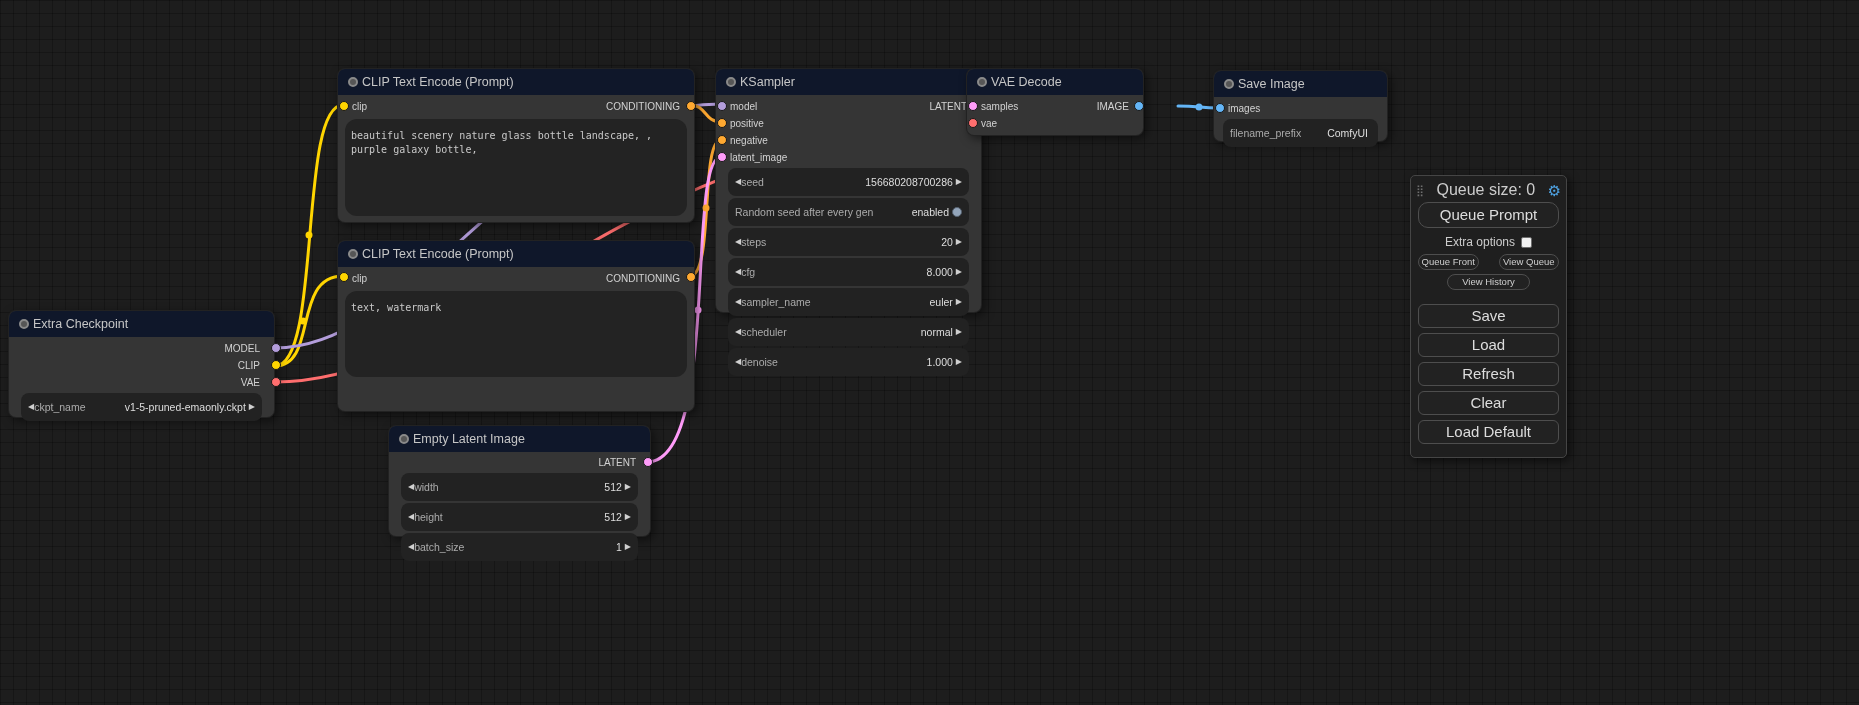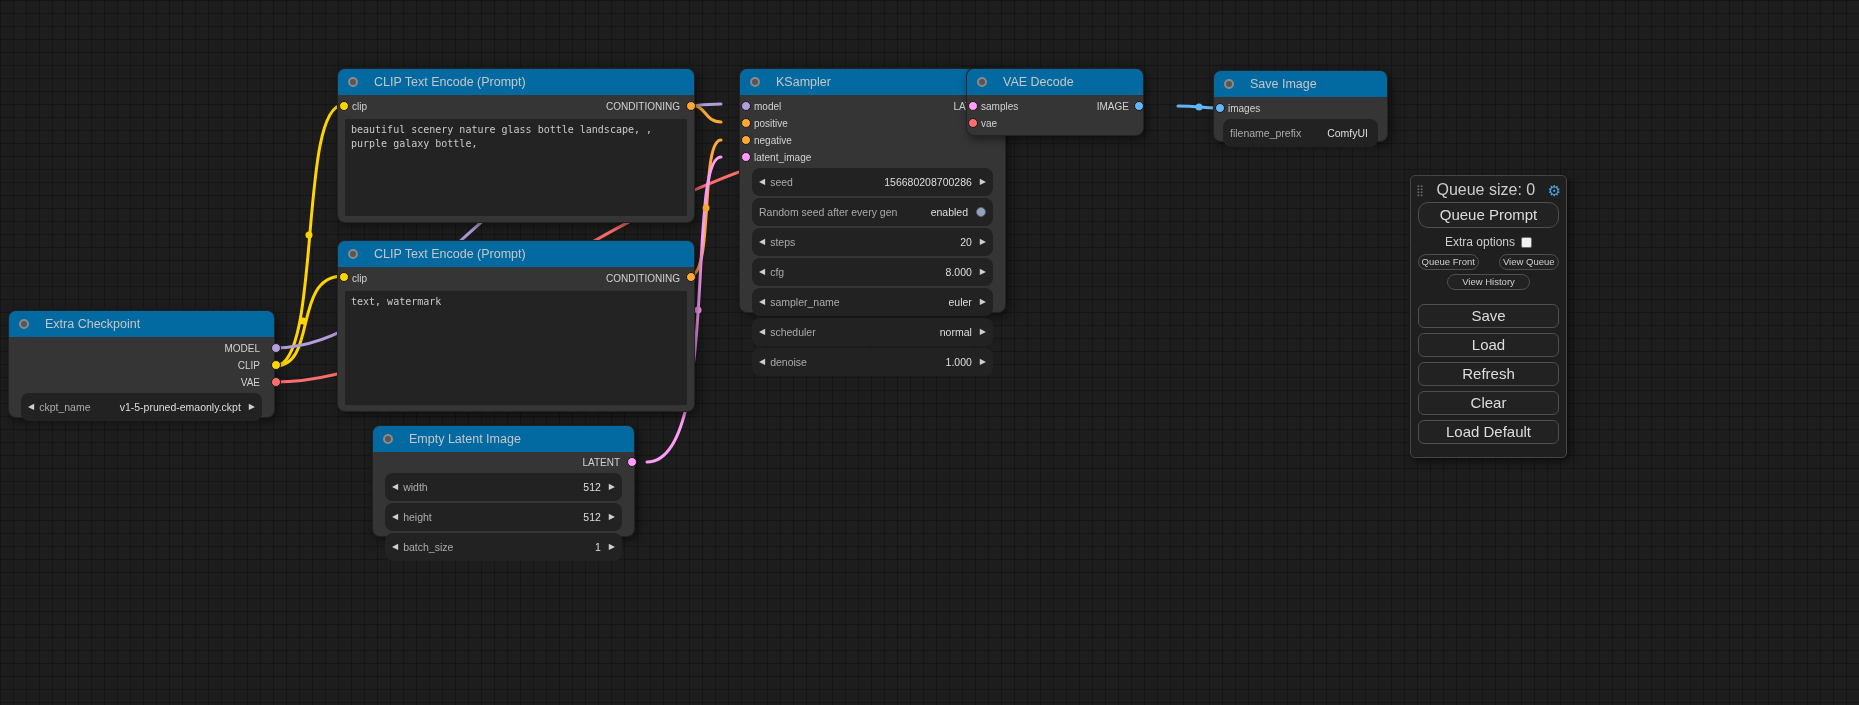--- a/index.html
+++ b/index.html
@@ -15,22 +15,22 @@
   }
   #wire-layer{position:absolute;left:0;top:0;z-index:1;}
   .node{
     position:absolute;z-index:2;
     background:#353535;border-radius:8px;
     box-shadow:3px 3px 10px rgba(0,0,0,.5);
     border:1px solid rgba(0,0,0,.35);
     box-sizing:border-box;color:#cccccc;
   }
   .node-title{
-    height:26px;display:flex;align-items:center;gap:16px;
-    padding:0 10px;background:#0369a1;
+    height:26px;display:flex;align-items:center;gap:4px;
+    padding:0 10px;background:#0f172a;
     border-radius:7px 7px 0 0;
     font-size:12.5px;color:#c6c6c6;white-space:nowrap;overflow:hidden;
   }
   .title-dot{
     width:10px;height:10px;border-radius:50%;flex:0 0 auto;
     background:#565656;border:2px solid #8a8a8a;box-sizing:border-box;
   }
   .slot-row{
     display:flex;justify-content:space-between;align-items:center;
     height:17px;padding:0 14px;font-size:10px;color:#d2d2d2;
@@ -43,33 +43,33 @@
   }
   .c-model{background:#B39DDB;}
   .c-clip{background:#FFD500;}
   .c-vae{background:#FF6E6E;}
   .c-cond{background:#FFA931;}
   .c-latent{background:#FF9CF9;}
   .c-image{background:#64B5F6;}
   .widget{
     height:28px;background:#222222;border-radius:8px;
     margin:2px 12px;display:flex;align-items:center;
-    font-size:10.5px;padding:0 7px;gap:5px;box-sizing:border-box;
+    font-size:10.5px;padding:0 7px;box-sizing:border-box;
   }
   .widget .arrow{color:#cfcfcf;font-size:8px;line-height:1;flex:0 0 auto;}
   .widget .wlabel{color:#ababab;white-space:nowrap;overflow:hidden;}
   .widget .wvalue{margin-left:auto;color:#dedede;white-space:nowrap;padding-right:3px;}
   .toggle-dot{
     width:10px;height:10px;border-radius:50%;flex:0 0 auto;
     background:#93a5ba;border:1px solid #55606e;box-sizing:border-box;
   }
   .textarea{
-    background:#232323;border-radius:0;margin:4px 7px;
+    background:#232323;border-radius:12px;margin:4px 7px;
     color:#c9c9c9;font-family:"DejaVu Sans Mono", monospace;
-    font-size:10px;line-height:1.4;padding:4px 6px;
+    font-size:10px;line-height:1.4;padding:10px 6px;
     box-sizing:border-box;overflow:hidden;white-space:pre-wrap;word-break:break-word;
   }
   
   #menu-panel{
     position:absolute;left:1410px;top:175px;width:157px;z-index:4;
     background:#1f1f1f;border:1px solid #454545;border-radius:5px;
     box-shadow:3px 3px 10px rgba(0,0,0,.6);
     padding:4px 5px 8px 5px;box-sizing:border-box;color:#cccccc;
   }
   .menu-header{display:flex;align-items:center;height:20px;margin-bottom:2px;}
@@ -164,26 +164,26 @@
 
 <div class="node" style="left:337px;top:240px;width:358px;height:172px">
   <div class="node-title">
     <span class="title-dot"></span>
     <span>CLIP Text Encode (Prompt)</span>
   </div>
   <div class="slot-row" style="margin-top:2px;height:18px">
     <span>clip</span>
     <span class="out-label">CONDITIONING</span>
   </div>
-  <div class="textarea" style="height:114px">text, watermark</div>
+  <div class="textarea" style="height:86px">text, watermark</div>
   <span class="slot-dot c-clip" style="left:1px;top:31px"></span>
   <span class="slot-dot c-cond" style="left:348px;top:31px"></span>
 </div>
 
-<div class="node" style="left:739px;top:68px;width:267px;height:245px">
+<div class="node" style="left:715px;top:68px;width:267px;height:245px">
   <div class="node-title">
     <span class="title-dot"></span>
     <span>KSampler</span>
   </div>
   <div class="slot-row first">
     <span>model</span>
     <span class="out-label">LATENT</span>
   </div>
   <div class="slot-row">
     <span>positive</span>
@@ -267,21 +267,21 @@
   <div class="slot-row first">
     <span>images</span>
   </div>
   <div class="widget" style="margin:2px 9px">
     <span class="wlabel">filename_prefix</span>
     <span class="wvalue">ComfyUI</span>
   </div>
   <span class="slot-dot c-image" style="left:1px;top:32px"></span>
 </div>
 
-<div class="node" style="left:372px;top:425px;width:263px;height:112px">
+<div class="node" style="left:388px;top:425px;width:263px;height:112px">
   <div class="node-title">
     <span class="title-dot"></span>
     <span>Empty Latent Image</span>
   </div>
   <div class="slot-row" style="margin-top:2px">
     <span class="out-label">LATENT</span>
   </div>
   <div class="widget">
     <span class="arrow">◀</span>
     <span class="wlabel">width</span>

